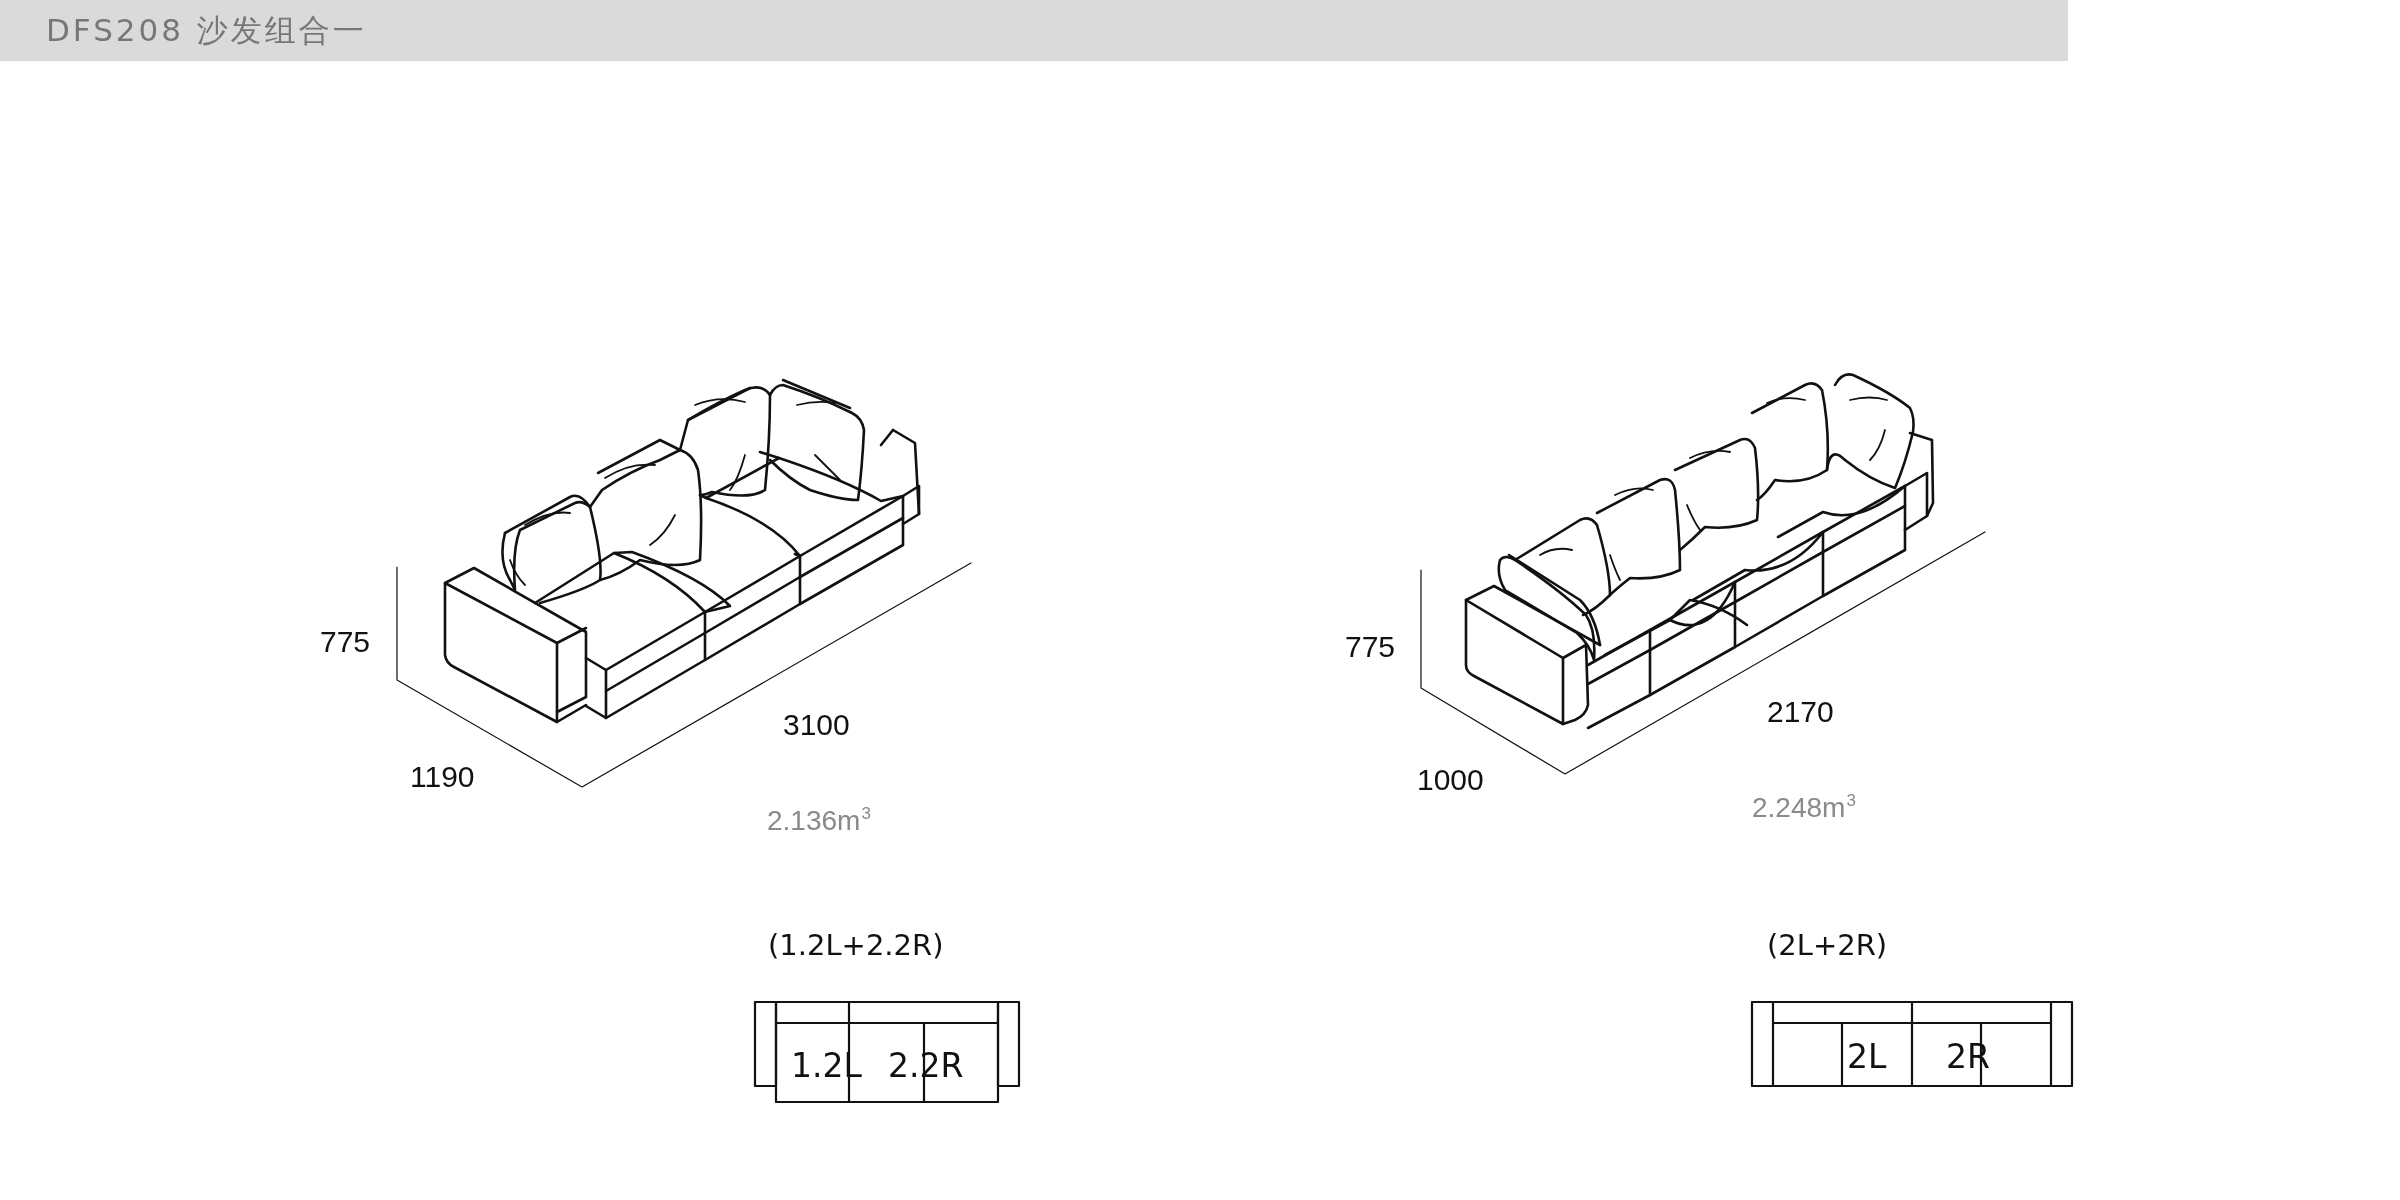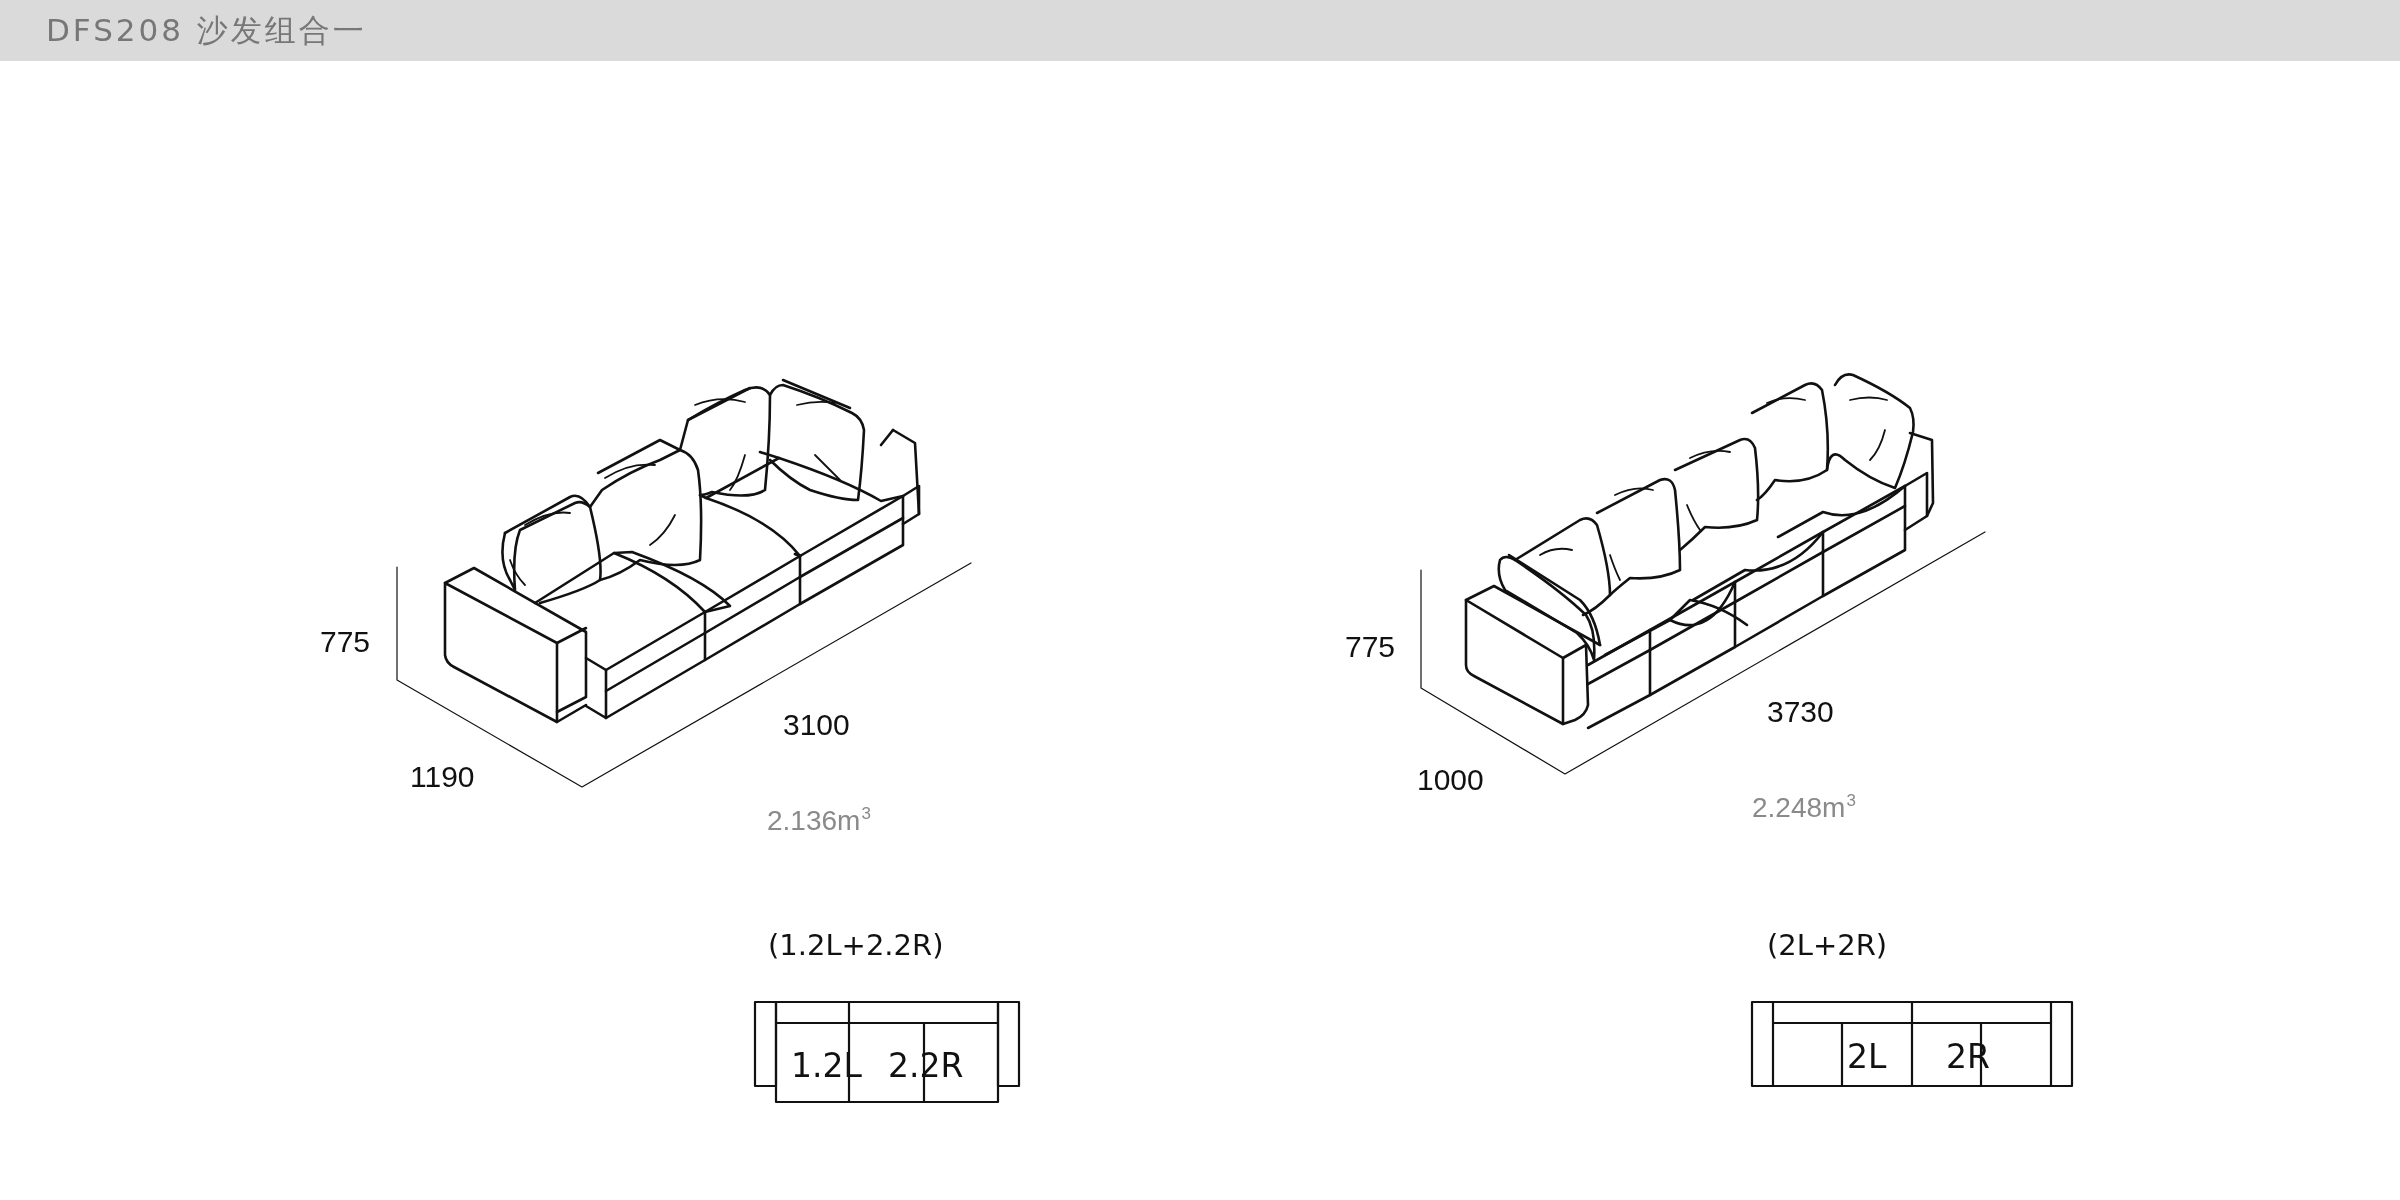--- a/index.html
+++ b/index.html
@@ -1,17 +1,17 @@
 <!DOCTYPE html>
 <html><head>
   <meta charset="utf-8">
   <style>
     html, body { margin: 0; padding: 0; background: #ffffff; }
     body { width: 2400px; height: 1200px; position: relative; overflow: hidden; font-family: "Liberation Sans", sans-serif; }
-    .header { position: absolute; left: 0; top: 0; width: 2400px; height: 61px; background: #dadada; }
+    .header { position: absolute; left: 0; top: 0; width: 2068px; height: 61px; background: #dadada; }
     .header-title { position: absolute; left: 46px; top: 10px; font-family: "DejaVu Sans", sans-serif; font-size: 31px; letter-spacing: 3px; color: #777777; white-space: nowrap; }
     svg.drawing { position: absolute; left: 0; top: 0; width: 2400px; height: 1200px; }
     .lbl { position: absolute; font-family: "Liberation Sans", sans-serif; color: #111; white-space: nowrap; line-height: 1; }
     .dim { font-size: 30px; margin-top: 20px; }
     .vol { font-size: 28px; color: #8a8a8a; }
     .vol sup { font-size: 17px; vertical-align: 11px; margin-left: 1px; }
     .combo { font-family: "DejaVu Sans", sans-serif; font-size: 29px; color: #111; margin-left: 16px; }
     .cell { font-family: "DejaVu Sans", sans-serif; font-size: 33px; color: #111; }
   </style>
 </head>
@@ -145,17 +145,17 @@
 <span class="lbl dim" style="left:320px; top:607px;">775</span>
 <span class="lbl dim" style="left:410px; top:742px;">1190</span>
 <span class="lbl dim" style="left:783px; top:690px;">3100</span>
 <span class="lbl vol" style="left:767px; top:805px;"><span>2.136m</span><sup>3</sup></span>
 <span class="lbl combo" style="left:752px; top:931px;">(1.2L+2.2R)</span>
 <span class="lbl cell" style="left:791px; top:1049px;">1.2L</span>
 <span class="lbl cell" style="left:888px; top:1049px;">2.2R</span>
 
 <span class="lbl dim" style="left:1345px; top:612px;">775</span>
 <span class="lbl dim" style="left:1417px; top:745px;">1000</span>
-<span class="lbl dim" style="left:1767px; top:677px;">3730</span>
+<span class="lbl dim" style="left:1767px; top:677px;">2170</span>
 <span class="lbl vol" style="left:1752px; top:792px;"><span>2.248m</span><sup>3</sup></span>
 <span class="lbl combo" style="left:1751px; top:931px;">(2L+2R)</span>
 <span class="lbl cell" style="left:1847px; top:1040px;">2L</span>
 <span class="lbl cell" style="left:1946px; top:1040px;">2R</span>
 
 </body></html>

